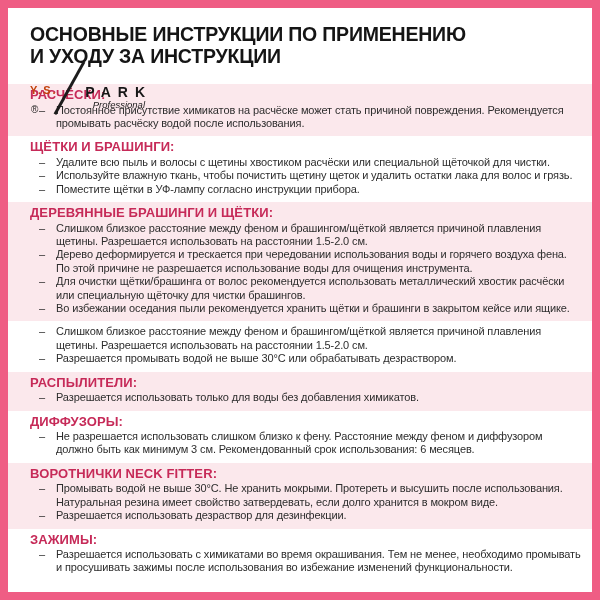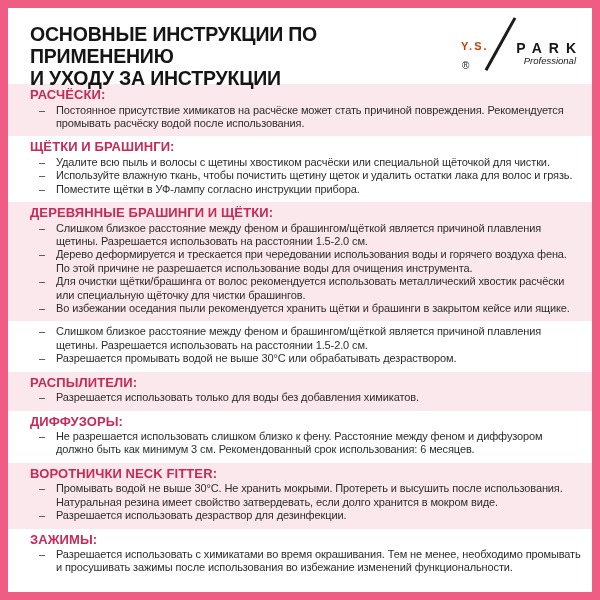--- a/index.html
+++ b/index.html
@@ -12,21 +12,21 @@
   *{margin:0;padding:0;box-sizing:border-box;}
   html,body{width:600px;height:600px;background:#fff;}
   body{font-family:"Liberation Sans",sans-serif;}
   .page{
     width:600px;height:600px;
     border:8px solid var(--border);
     background:#fff;overflow:hidden;
   }
   header{
     display:flex;justify-content:space-between;align-items:flex-start;
-    padding:15px 12px 8px 22px;height:76px;
+    padding:15px 12px 8px 22px;height:76px;flex-direction:column;
   }
   .title{color:var(--title);font-weight:700;font-size:19.5px;line-height:1.13;letter-spacing:-0.2px;}
   .title span{display:block;}
   
   .logo{position:relative;width:116px;height:52px;flex-shrink:0;margin-top:7px;margin-right:3px;}
   .logo-ys{position:absolute;left:0;top:10px;font-size:11px;font-weight:700;letter-spacing:2px;color:#c2410c;}
   .logo-park{position:absolute;right:-6px;top:10px;font-size:14px;font-weight:700;letter-spacing:7px;color:#171717;}
   .logo-slash{position:absolute;left:38px;top:-16px;width:2.6px;height:60px;background:#1c1c1c;transform:rotate(29deg);}
   .logo-sub{position:absolute;right:1px;top:25px;font-size:9.5px;font-weight:400;font-style:italic;color:#1a1a1a;}
   .logo-reg{position:absolute;left:1px;top:30px;font-size:10px;color:#1a1a1a;}

